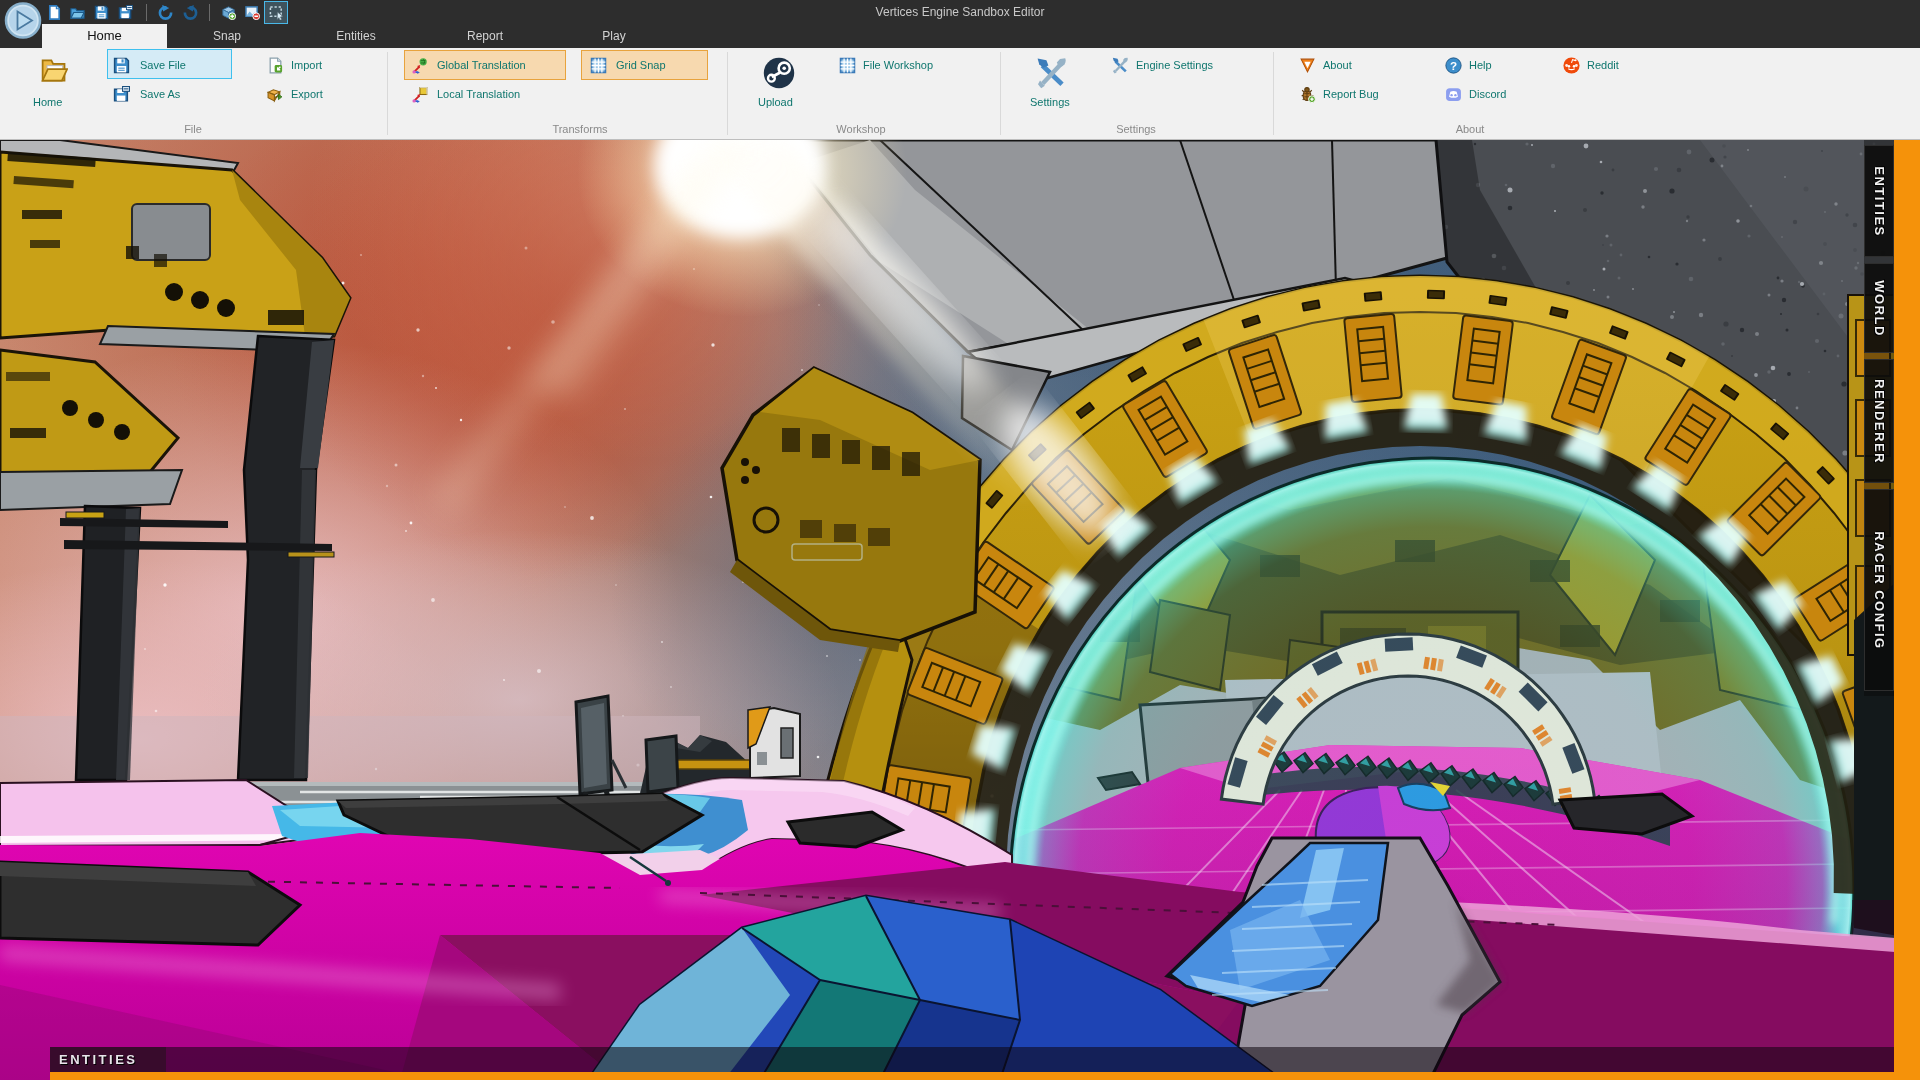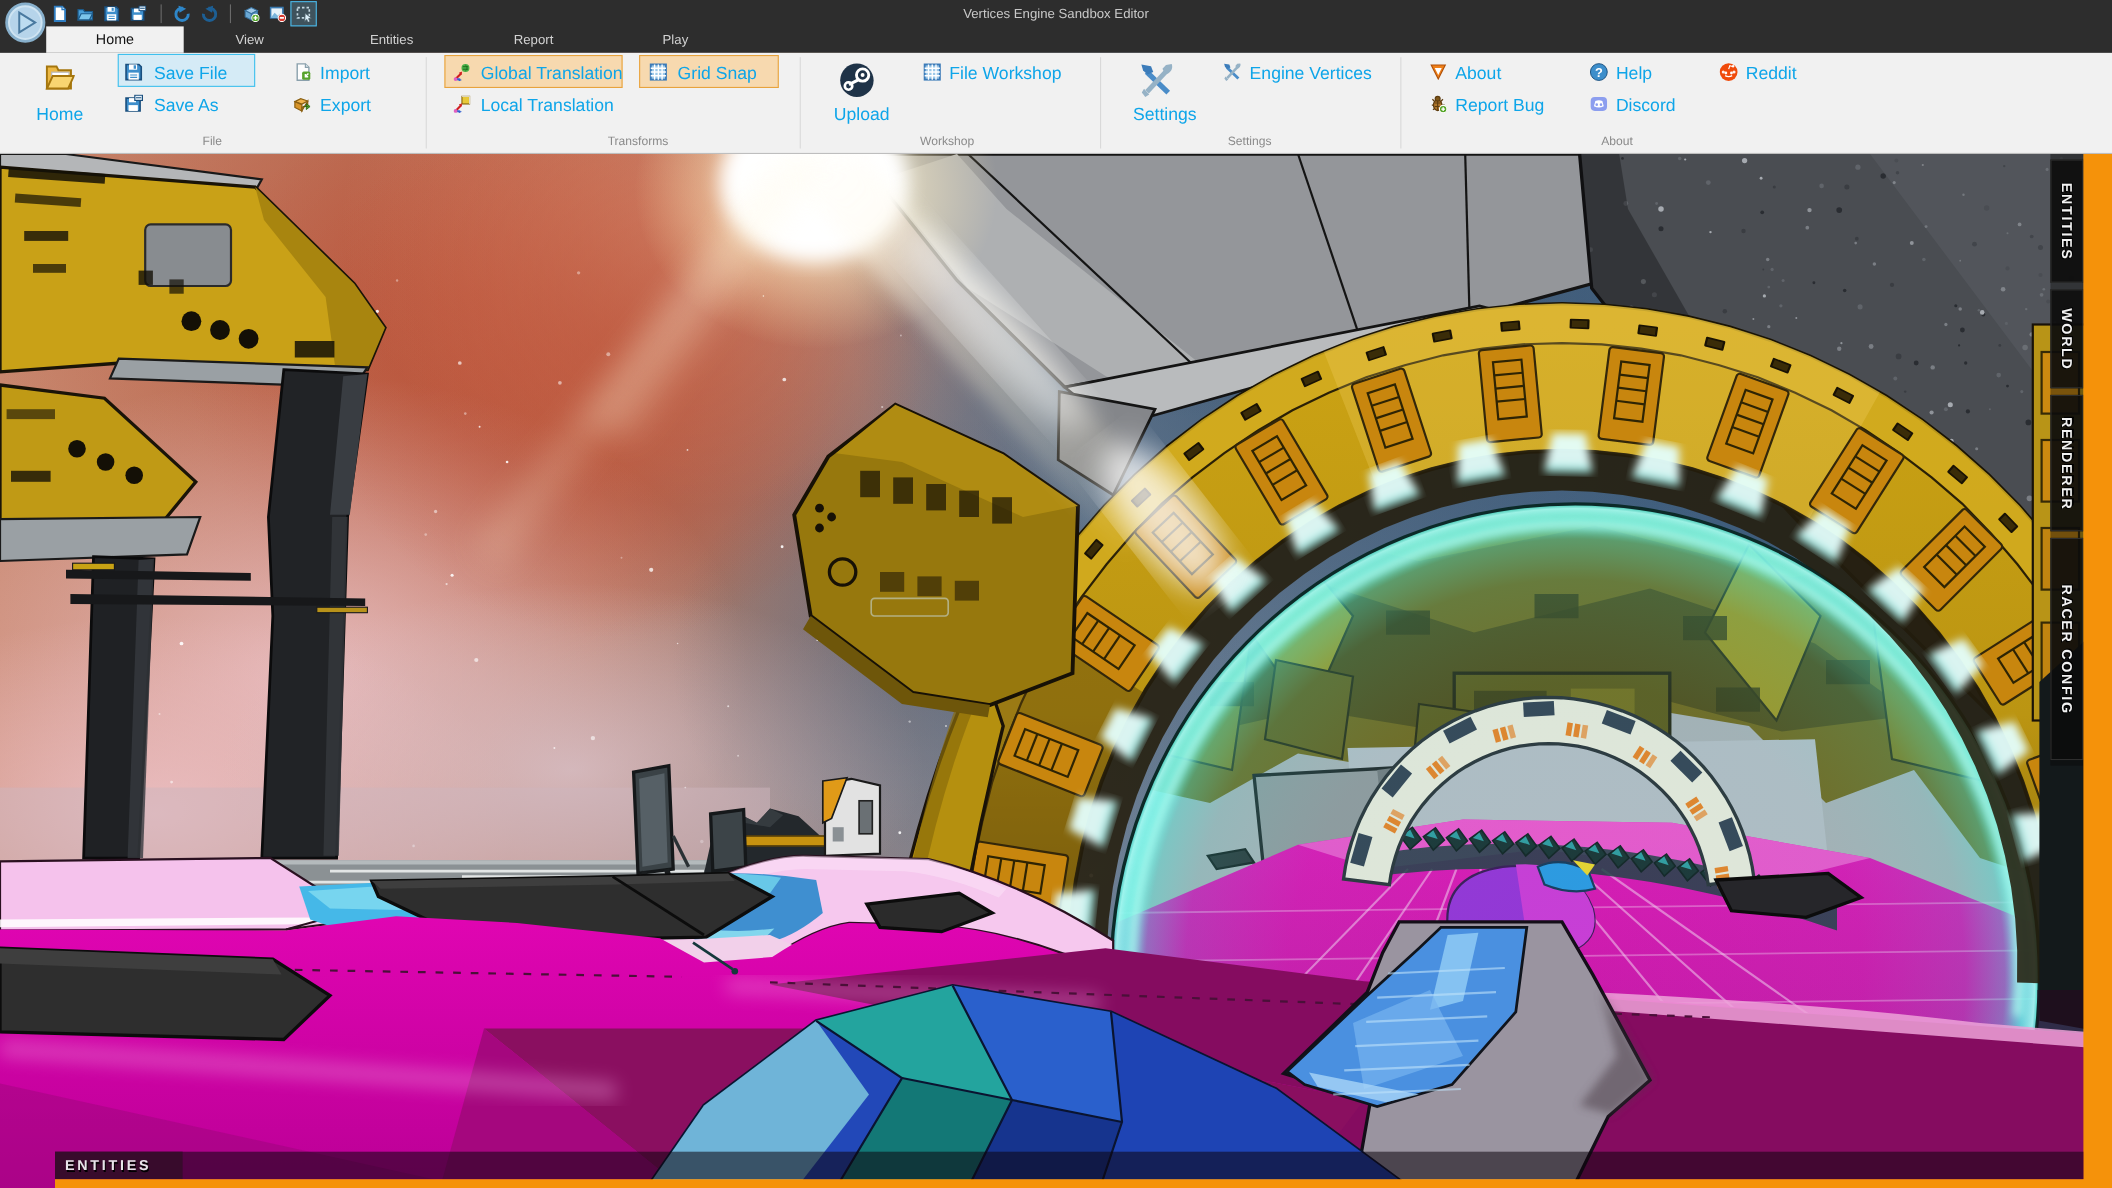--- a/index.html
+++ b/index.html
@@ -8,21 +8,21 @@
 #topbar{position:absolute;left:0;top:0;width:1920px;height:48px;background:#2d2d2d}
 #title{position:absolute;left:0;top:5px;width:1920px;text-align:center;font-size:12px;color:#c8c8c8}
 #playbtn{position:absolute;left:2px;top:0px}
 .vsep{position:absolute;top:4px;width:1px;height:17px;background:#6a6a6a}
 #selbox{position:absolute;left:264px;top:1px;width:24px;height:23px;border:1.5px solid #49b8e8;background:rgba(120,200,240,0.25)}
 #hometab{position:absolute;left:42px;top:24px;width:125px;height:24px;background:#f1f1f1;color:#111;font-size:13px;text-align:center;line-height:24px}
 .tab{position:absolute;top:24px;width:100px;height:24px;color:#d2d2d2;font-size:12px;text-align:center;line-height:24px}
 #ribbon{position:absolute;left:0;top:48px;width:1920px;height:92px;background:#f1f1f1;border-bottom:1px solid #bebebe}
 .gsep{position:absolute;top:52px;width:1px;height:83px;background:#d9d9d9}
 .glab{position:absolute;top:123px;width:140px;text-align:center;font-size:11px;color:#8a8a8a}
-.bl{position:absolute;font-size:16px;color:#0ea5e9;white-space:nowrap}
+.bl{position:absolute;font-size:11px;color:#0f766e;white-space:nowrap}
 #savesel{position:absolute;left:107px;top:49px;width:125px;height:30px;border:1.5px solid #3fc0ee;background:rgba(190,230,250,0.55)}
 .obtn{position:absolute;height:30px;border:1.5px solid #e8a33d;background:rgba(250,205,140,0.65)}
 #rstrip{position:absolute;left:1864px;top:140px;width:30px;height:556px;background:rgba(8,8,8,0.42)}
 .rtab{position:absolute;left:1864px;width:30px;background:rgba(12,12,12,0.88);border:1px solid #2e2e2e}
 .rtxt{position:absolute;left:1864px;width:30px;display:flex;align-items:center;justify-content:center}
 .rtxt span{transform:rotate(90deg);transform-origin:center;white-space:nowrap;color:#f2f2f2;font-size:13px;font-weight:bold;letter-spacing:1.5px;text-shadow:1px 1px 0 #000,-1px -1px 0 #000}
 #rorange{position:absolute;left:1894px;top:140px;width:26px;height:940px;background:#f5920a}
 #bbar{position:absolute;left:50px;top:1047px;width:1844px;height:25px;background:rgba(12,4,12,0.55)}
 #betab{position:absolute;left:50px;top:1047px;width:116px;height:25px;background:#380b2c;color:#e8e4ea;font-size:13px;font-weight:bold;letter-spacing:2.5px;line-height:25px;padding-left:9px;text-shadow:1px 1px 0 #000}
 #borange{position:absolute;left:50px;top:1072px;width:1870px;height:8px;background:#f5920a}
@@ -1175,21 +1175,21 @@
       <path d="M10 12h4" stroke="#fff" stroke-width="1.6"></path>
     </svg>
 <svg style="position:absolute;left:269px;top:5px" width="15" height="15" viewBox="0 0 16 16">
       <rect x="1.5" y="2" width="11.5" height="10" fill="none" stroke="#dcdcdc" stroke-width="1.6" stroke-dasharray="2.4 2"></rect>
       <path d="M9 7.5l6 4.8-2.7.4 1.2 2.8-1.8.9-1.2-2.9-1.9 1.9z" fill="#fff" stroke="#444" stroke-width="0.8"></path>
     </svg>
 <div class="vsep" style="left:146px"></div>
     <div class="vsep" style="left:209px"></div>
 <div id="selbox"></div>
 <div id="hometab">Home</div>
-<div class="tab" style="left:177px">View</div>
+<div class="tab" style="left:177px">Snap</div>
 <div class="tab" style="left:306px">Entities</div>
 <div class="tab" style="left:435px">Report</div>
 <div class="tab" style="left:564px">Play</div>
 <div id="ribbon"></div>
 <div class="gsep" style="left:387px"></div>
 <div class="gsep" style="left:727px"></div>
 <div class="gsep" style="left:1000px"></div>
 <div class="gsep" style="left:1273px"></div>
 <div class="glab" style="left:123px">File</div>
 <div class="glab" style="left:510px">Transforms</div>
@@ -1286,21 +1286,21 @@
       <path d="M2 11.8l2.4 2.6-1.8 1.2-1.6-2z" fill="#96b2c6"></path>
     </svg>
 <div class="bl" style="left:1030px;top:96px">Settings</div>
 <svg style="position:absolute;left:1112px;top:57px" width="17" height="17" viewBox="0 0 16 16">
       <path d="M3.2 4.2L13 13.6" stroke="#4a8cc8" stroke-width="2.4"></path>
       <path d="M0.8 0.8l4.4 0.8 1 2.6-2.6 1.2-2-1.8z" fill="#3c7cba"></path>
       <path d="M12.6 3.4L3.4 13.2" stroke="#96b2c6" stroke-width="2.2"></path>
       <path d="M14.6 0.6a3.4 3.4 0 0 1-3 4.6l-1.2-2.4 1.6-1.8z" fill="#96b2c6"></path>
       <path d="M2 11.8l2.4 2.6-1.8 1.2-1.6-2z" fill="#96b2c6"></path>
     </svg>
-<div class="bl" style="left:1136px;top:59px">Engine Vertices</div>
+<div class="bl" style="left:1136px;top:59px">Engine Settings</div>
 <svg style="position:absolute;left:1299px;top:57px" width="17" height="17" viewBox="0 0 16 16">
       <path d="M2 2h12l-6 12z" fill="#f08018" stroke="#b05008" stroke-width="1"></path>
       <path d="M5 4.5h6l-3 6z" fill="#fff"></path>
     </svg>
 <div class="bl" style="left:1323px;top:59px">About</div>
 <svg style="position:absolute;left:1299px;top:86px" width="17" height="17" viewBox="0 0 16 16">
       <path d="M3 4l2 2M12 4l-2 2M2.5 9h2M11.5 9h2M3.5 13l2-1.6M11.5 13l-2-1.6" stroke="#5e3c10" stroke-width="1.1"></path>
       <ellipse cx="7.5" cy="9" rx="3.6" ry="4.6" fill="#b0762a" stroke="#5e3c10" stroke-width="1.1"></ellipse>
       <circle cx="7.5" cy="3.6" r="2.1" fill="#7e5618" stroke="#5e3c10"></circle>
       <path d="M7.5 5v8M5 7.2h5M5 10.2h5" stroke="#5e3c10" stroke-width="0.9"></path>

